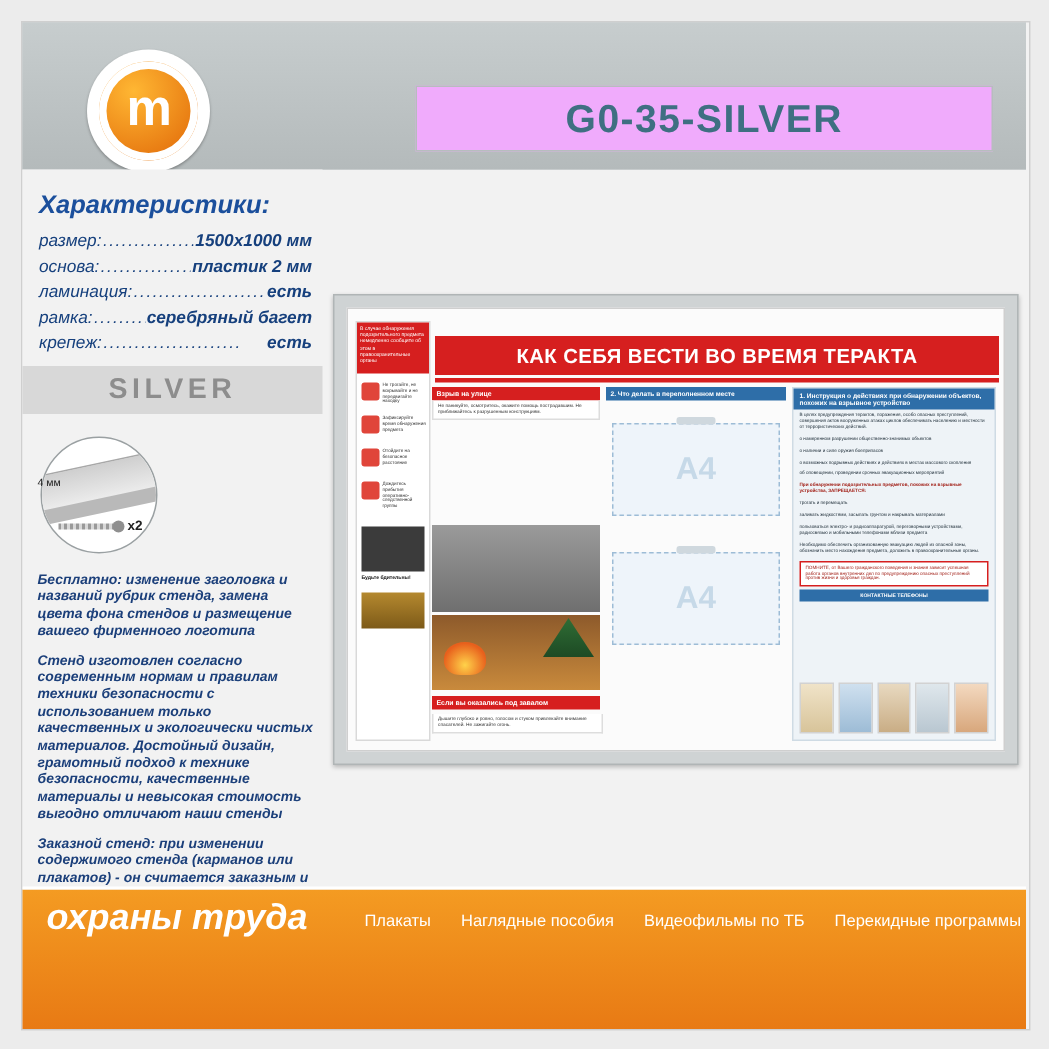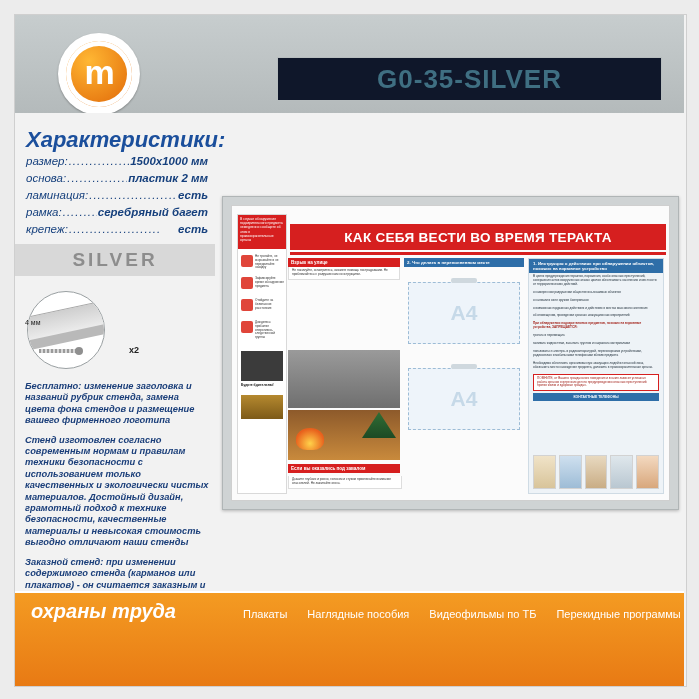--- a/index.html
+++ b/index.html
@@ -41,36 +41,36 @@
     box-shadow:inset 0 0 0 5px #fff;
   }
   .logo-m{
     color:#fff;font-weight:bold;font-size:34px;line-height:34px;
     font-family:"Liberation Sans", sans-serif;
     letter-spacing:-1px;
     margin-top:-4px;
   }
   .code-box{
     position:absolute;left:262px;top:42px;width:383px;height:42px;
-    background:#0f172a;
+    background:#f0abfc;
     border:1px solid #b7bdbe;
     display:flex;align-items:center;justify-content:center;
   }
   .code-text{
     color:#3f6f82;font-weight:bold;font-size:26px;letter-spacing:1px;
   }
 
   
   .leftcol{
     position:absolute;left:15px;top:113px;width:200px;height:478px;
     background:#f2f2f2;
   }
   .char-title{
     position:absolute;left:11px;top:14px;
-    font-style:italic;font-weight:bold;font-size:22px;color:#1b4f9c;
+    font-style:italic;font-weight:bold;font-size:17px;color:#1b4f9c;
   }
   .char-list{
     position:absolute;left:11px;top:40px;width:182px;
     font-size:11.5px;color:#16407d;font-style:italic;
   }
   .char-row{
     display:flex;justify-content:space-between;align-items:baseline;
     line-height:17px;white-space:nowrap;
   }
   .char-key{font-style:italic;}
@@ -116,21 +116,21 @@
   .screw i{
     position:absolute;left:0;top:2px;width:38px;height:4px;
     background:repeating-linear-gradient(90deg,#9a9a9a 0 2px,#d8d8d8 2px 4px);
     display:block;
   }
   .screw b{
     position:absolute;left:36px;top:0;width:8px;height:8px;border-radius:50%;
     background:#8f8f8f;display:block;
   }
   .x2{
-    position:absolute;left:62px;top:60px;font-size:9px;font-weight:bold;color:#222;margin-left:44px;
+    position:absolute;left:62px;top:60px;font-size:9px;font-weight:bold;color:#222;
   }
 
   .feat-list{
     position:absolute;left:84px;top:182px;width:110px;
     font-size:9.5px;font-weight:bold;color:#1b4f9c;line-height:13px;
   }
 
   .blurb{
     position:absolute;left:10px;top:268px;width:184px;
     font-size:9.3px;line-height:11.4px;color:#1b3f7a;font-style:italic;
@@ -281,21 +281,21 @@
   }
   .fbrand{
     position:absolute;left:16px;top:8px;width:190px;height:74px;
     color:#fff;
   }
   .fbrand .b1{
     font-size:27px;font-weight:bold;letter-spacing:-.5px;line-height:28px;
     font-style:italic;
   }
   .fbrand .b2{
-    font-size:20px;font-weight:bold;line-height:21px;font-style:italic;
+    font-size:24px;font-weight:bold;line-height:21px;font-style:italic;
   }
   .reg{font-size:10px;vertical-align:super;}
   .flinks{
     position:absolute;left:218px;top:14px;right:12px;
     color:#fff;font-size:11px;
   }
   .frow{display:flex;align-items:center;margin-bottom:14px;}
   .flink{padding:0 10px;white-space:nowrap;}
   .fsep{width:1px;height:13px;background:rgba(255,255,255,.65);}
 </style>

